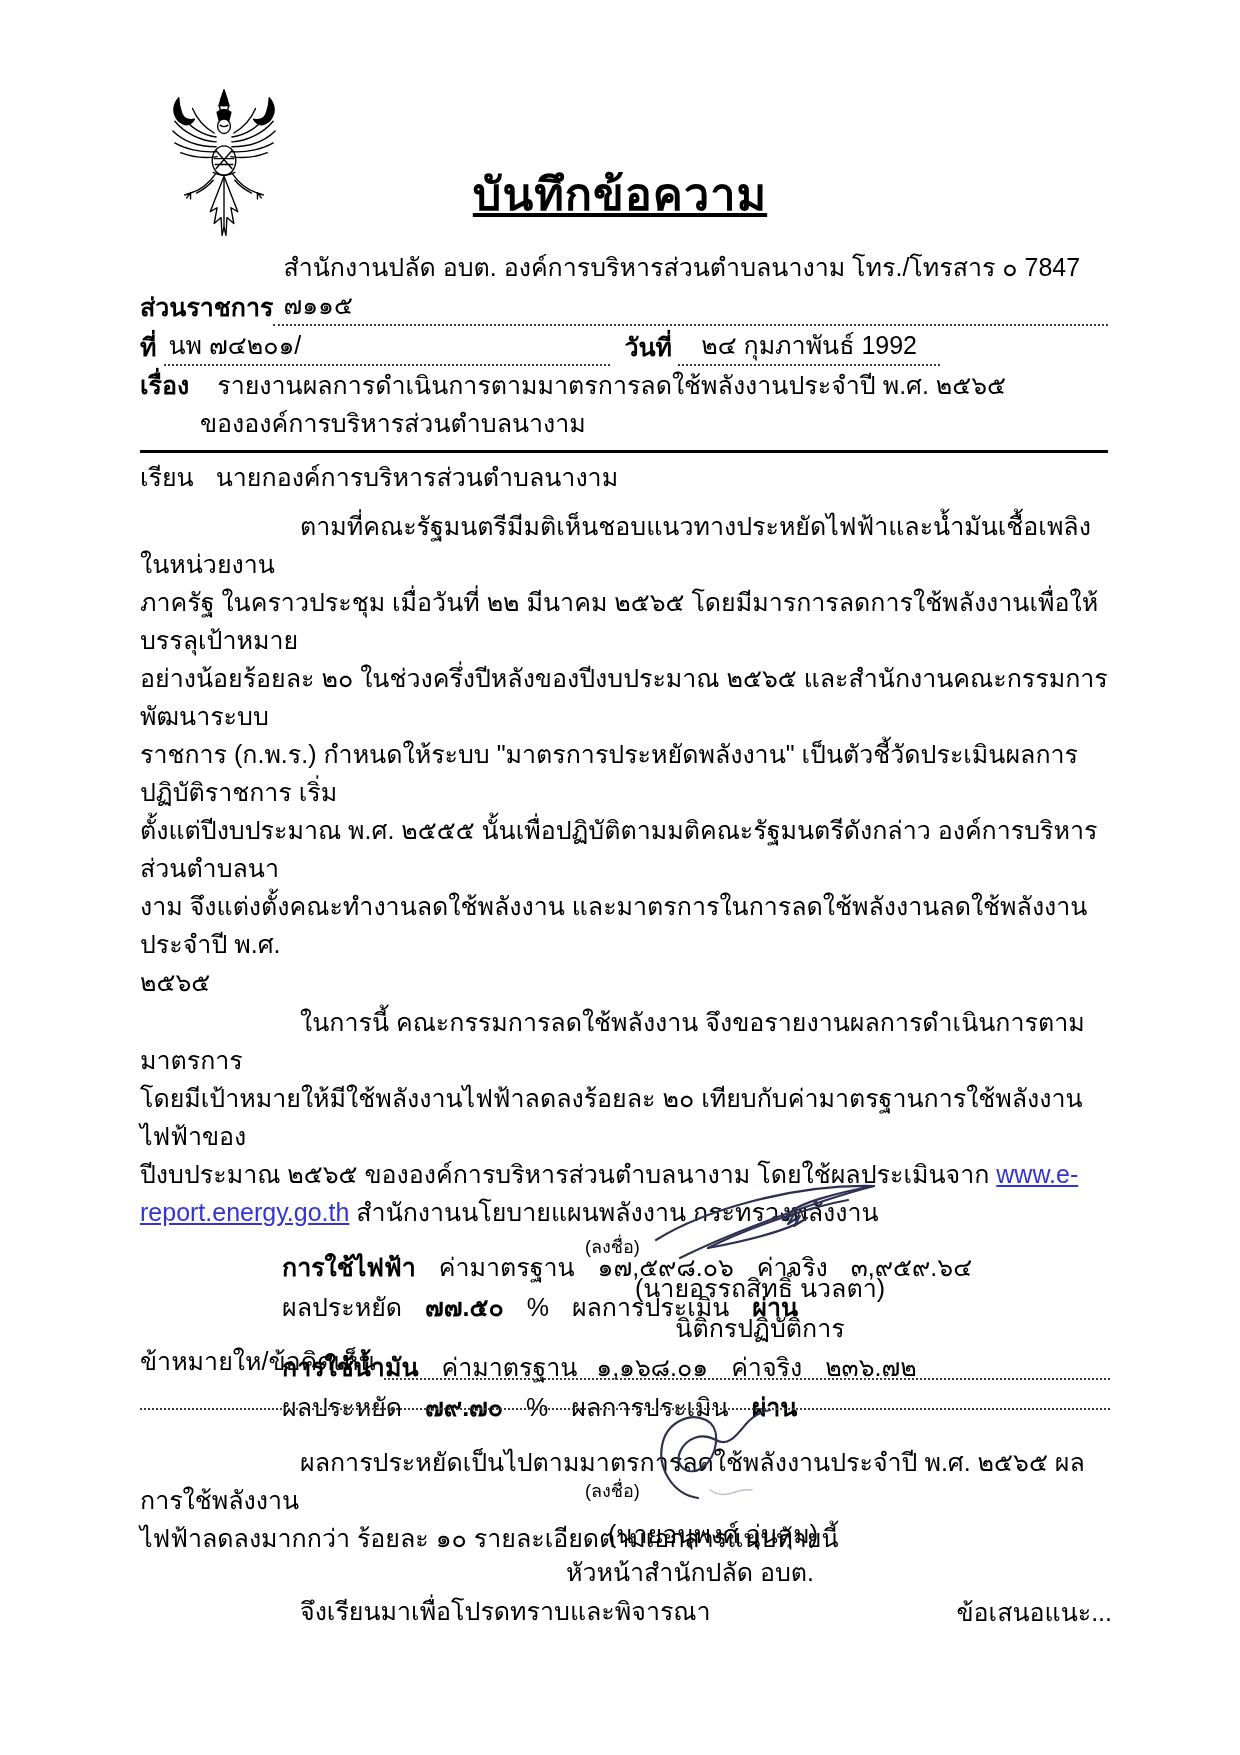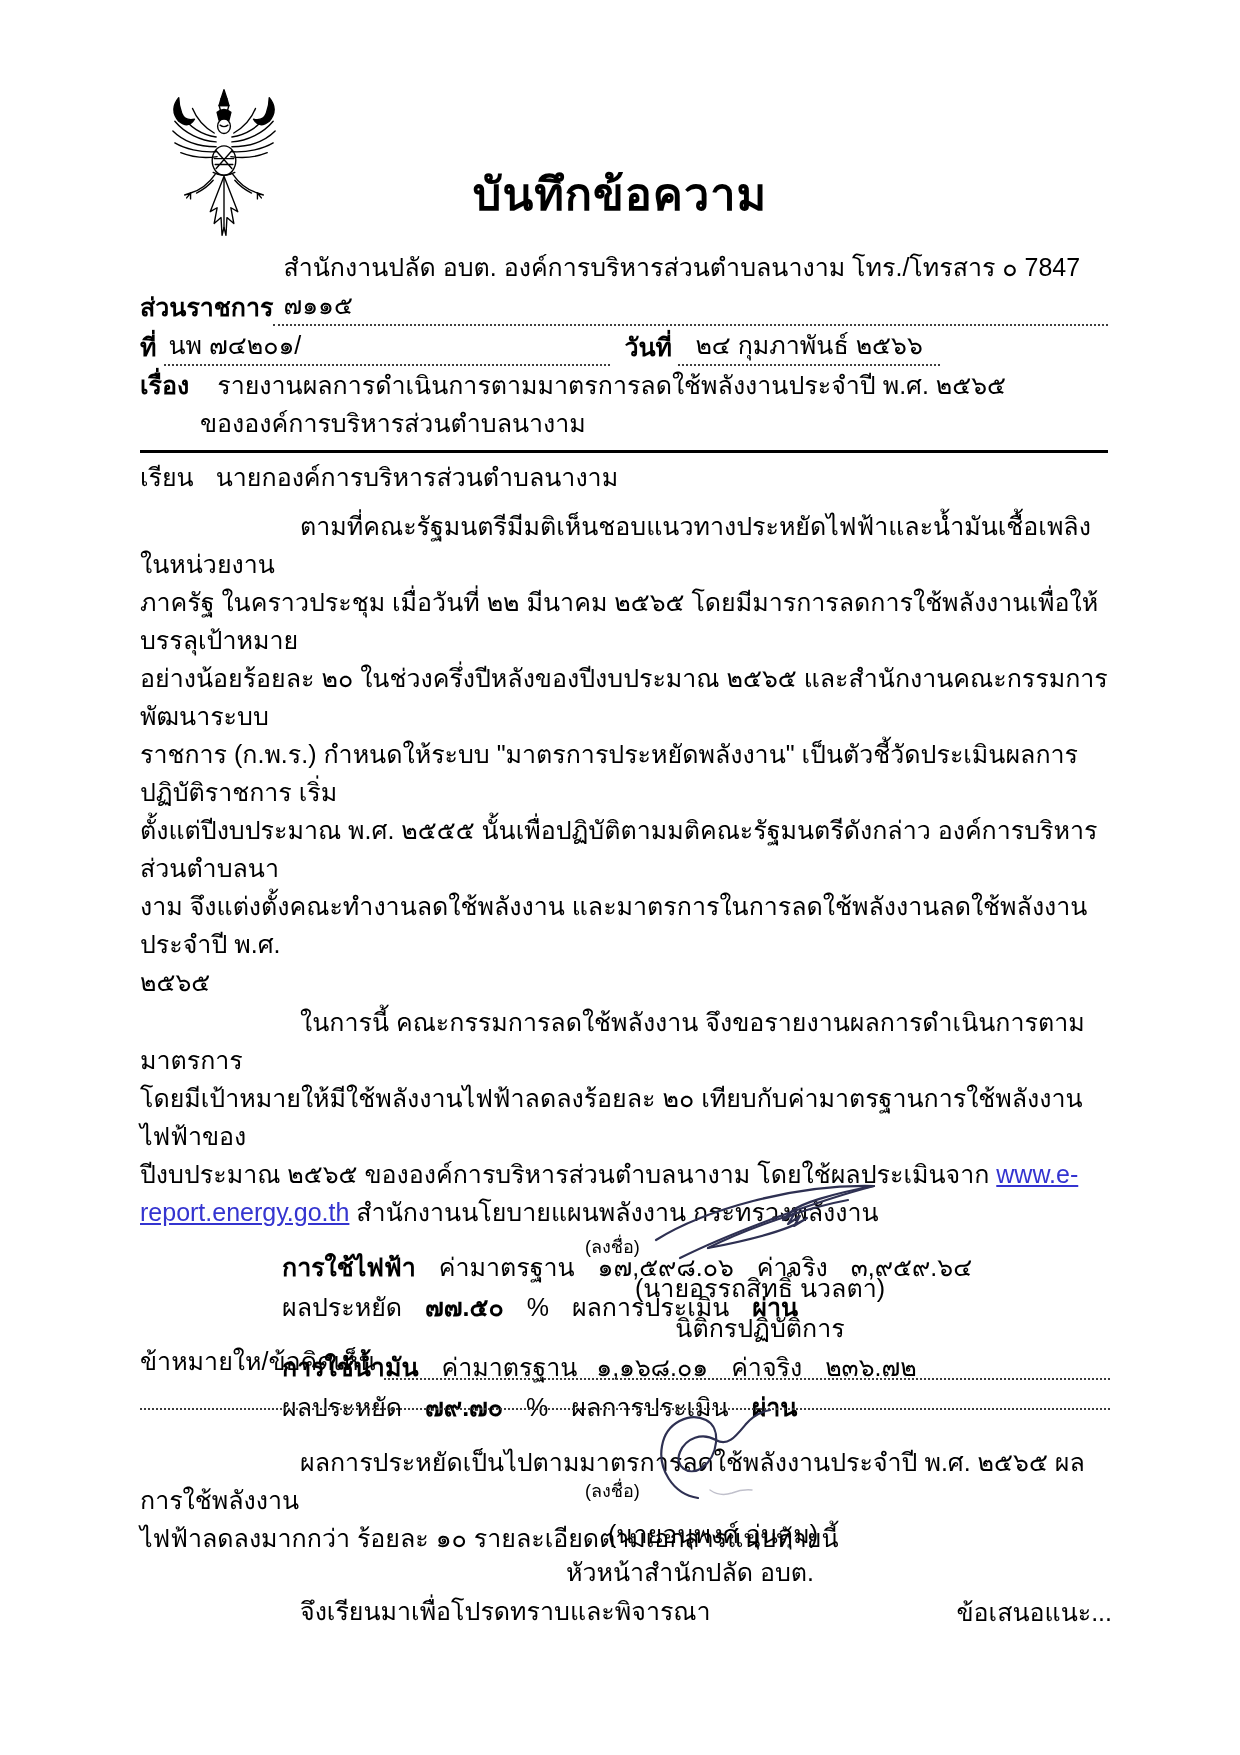--- a/index.html
+++ b/index.html
@@ -8,21 +8,21 @@
     width:1240px;height:1755px;
     margin:0 auto;
     background:#ffffff;
     font-family:"Liberation Sans","DejaVu Sans",sans-serif;
     color:#000;
     overflow:hidden;
   }
   .emblem{position:absolute;left:165px;top:82px;width:118px;height:165px;}
   .doc-title{
     position:absolute;top:158px;left:0;right:0;
-    text-align:center;font-size:45px;font-weight:700;letter-spacing:1px;
+    text-align:center;font-size:45px;font-weight:700;letter-spacing:1px;text-decoration:underline;
   }
   .content{position:absolute;left:140px;right:132px;top:248px;font-size:25px;}
   .frow{display:flex;align-items:flex-end;line-height:38px;}
   .lbl{font-weight:700;white-space:nowrap;}
   .dotted{border-bottom:2px dotted #3c3c3c;}
   .fill{flex:1;}
   .pad-l{padding-left:10px;}
   .no-seg{width:442px;margin-left:8px;padding-left:4px;}
   .date-lbl{margin-left:14px;}
   .date-seg{width:262px;margin-left:6px;text-align:center;white-space:nowrap;}
@@ -100,21 +100,21 @@
 
     <div class="frow">
       <span class="lbl">ส่วนราชการ</span>
       <span class="dotted fill pad-l">สำนักงานปลัด อบต.  องค์การบริหารส่วนตำบลนางาม   โทร./โทรสาร  ๐ 7847 ๗๑๑๕</span>
     </div>
 
     <div class="frow">
       <span class="lbl">ที่</span>
       <span class="dotted no-seg">นพ ๗๔๒๐๑/</span>
       <span class="lbl date-lbl">วันที่</span>
-      <span class="dotted date-seg">๒๔  กุมภาพันธ์   ๒๕๖๖</span>
+      <span class="dotted date-seg">๒๔  กุมภาพันธ์   1992</span>
       <span class="fill"></span>
     </div>
 
     <div class="frow">
       <span class="lbl">เรื่อง</span>
       <span class="subject-val">รายงานผลการดำเนินการตามมาตรการลดใช้พลังงานประจำปี พ.ศ. ๒๕๖๕</span>
     </div>
     <div class="subject2">ขององค์การบริหารส่วนตำบลนางาม</div>
 
     <div class="rule"></div>

